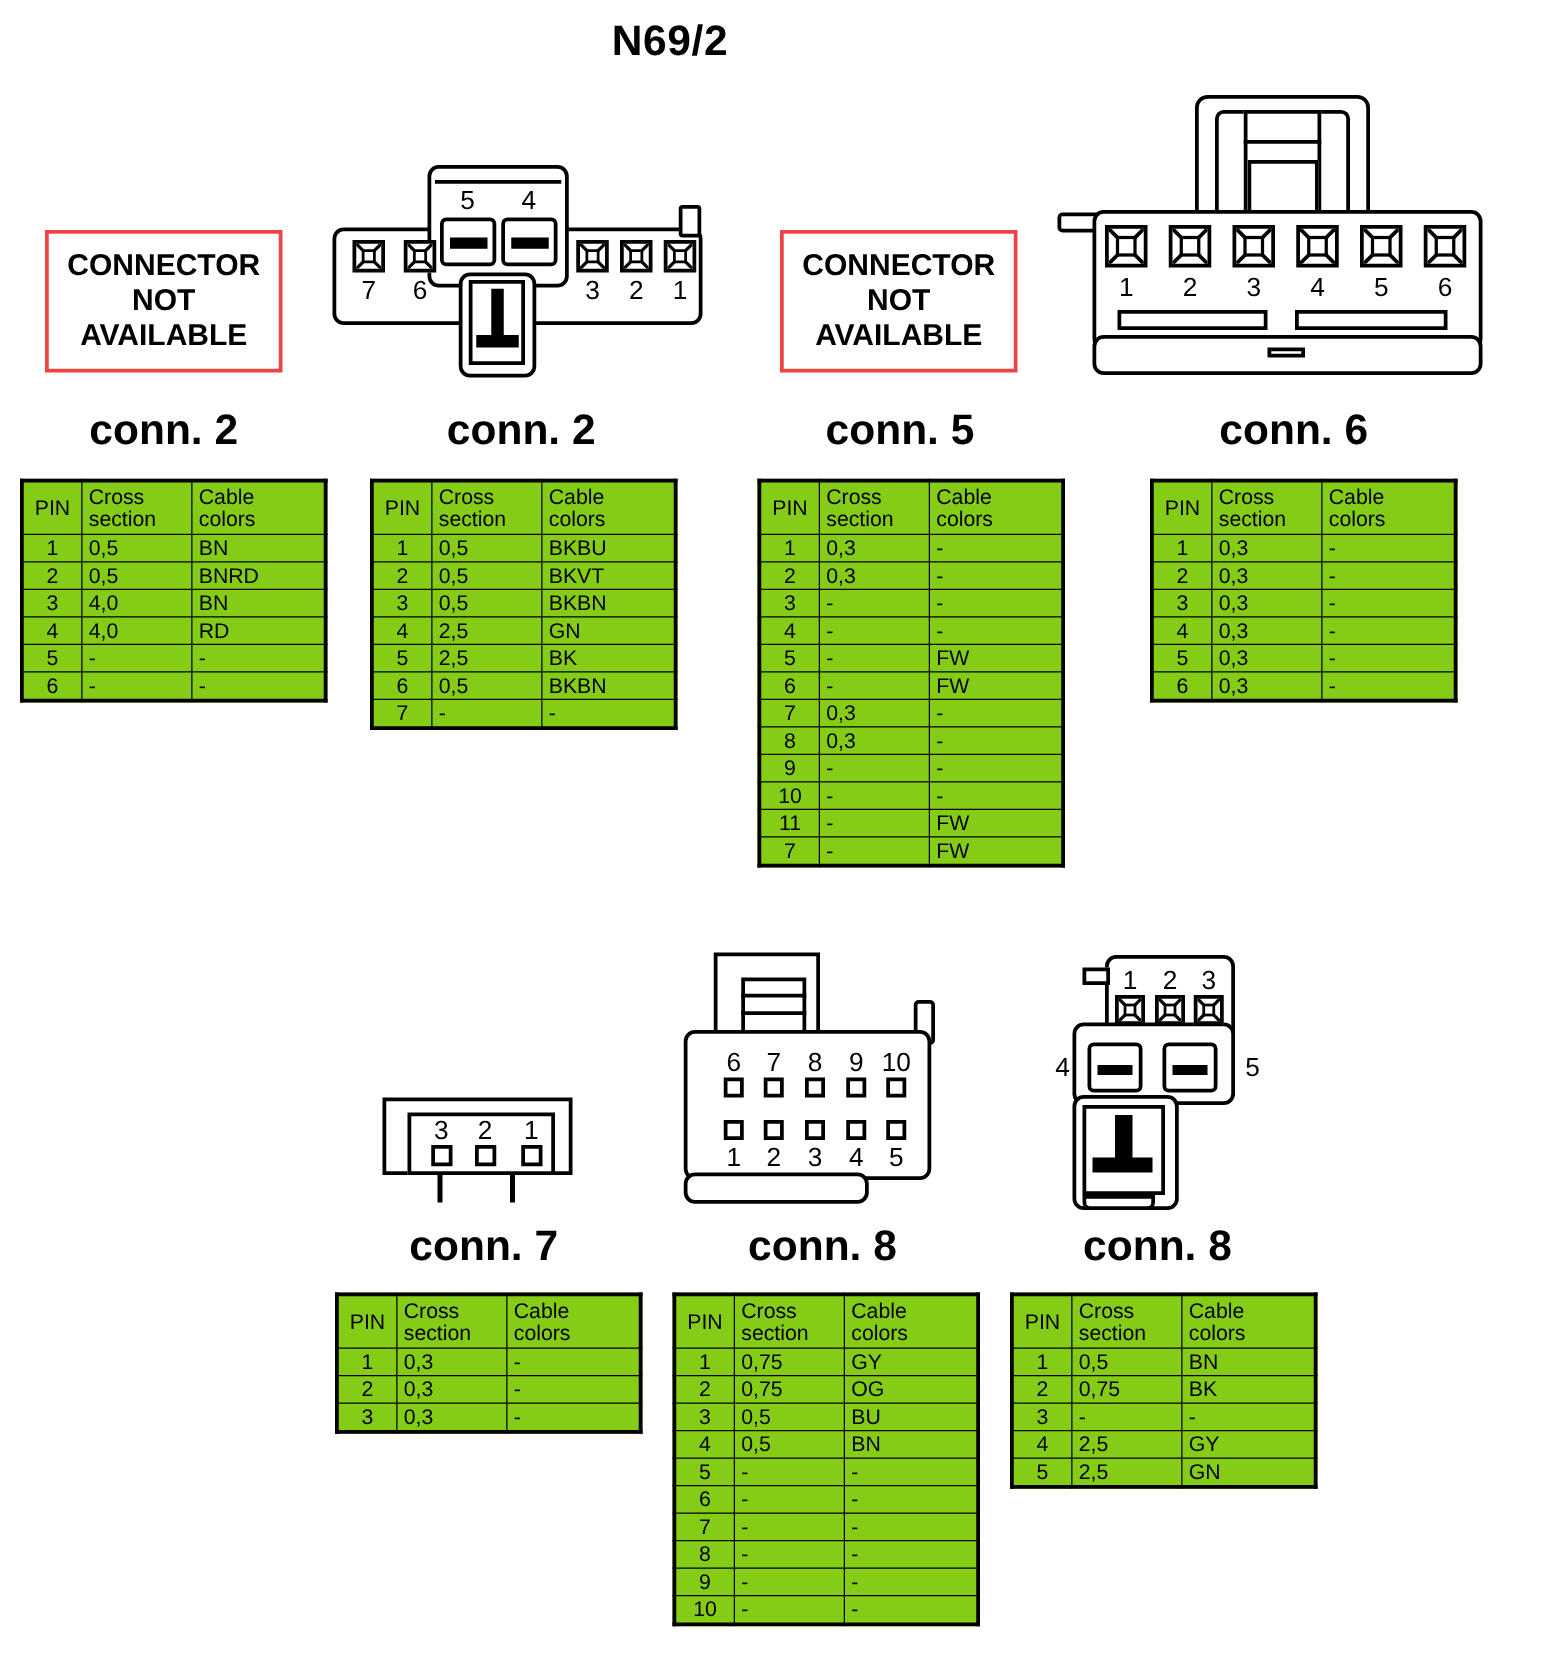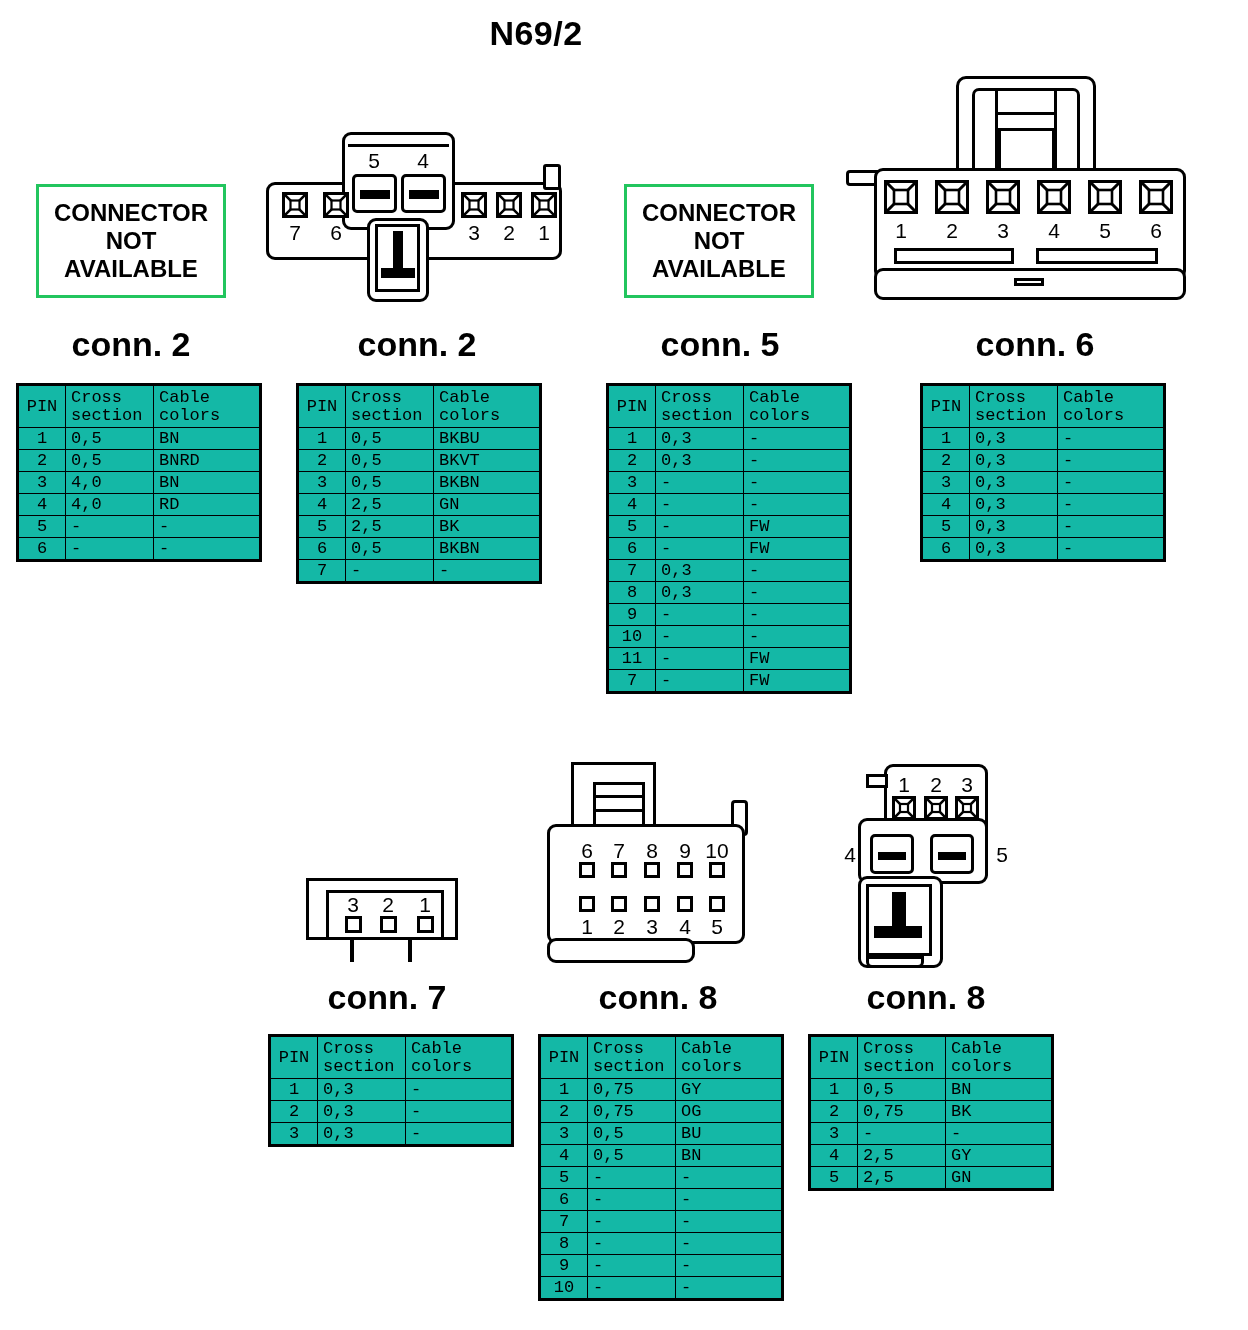--- a/index.html
+++ b/index.html
@@ -17,31 +17,30 @@
   }
 
   
   .conn-label{
     font-size:34px;font-weight:bold;text-align:center;
     white-space:nowrap;
   }
 
   
   .cna{
-    border:3px solid #22c55e;box-sizing:border-box;
+    border:3px solid #ef4444;box-sizing:border-box;
     display:flex;flex-direction:column;align-items:center;justify-content:center;
     font-size:24px;font-weight:bold;line-height:1.18;text-align:center;
     background:#fff;
   }
 
   
   table.pintab{
-    border-collapse:collapse;background:#14b8a6;
+    border-collapse:collapse;background:#84cc16;
     font-size:17px;
-    font-family:Liberation Mono, monospace;
   }
   table.pintab td, table.pintab th{
     border:1.6px solid #000;
     padding:0;
     height:21px;
     font-weight:normal;
     font-size:17px;
     line-height:1.02;
   }
   table.pintab thead th{

